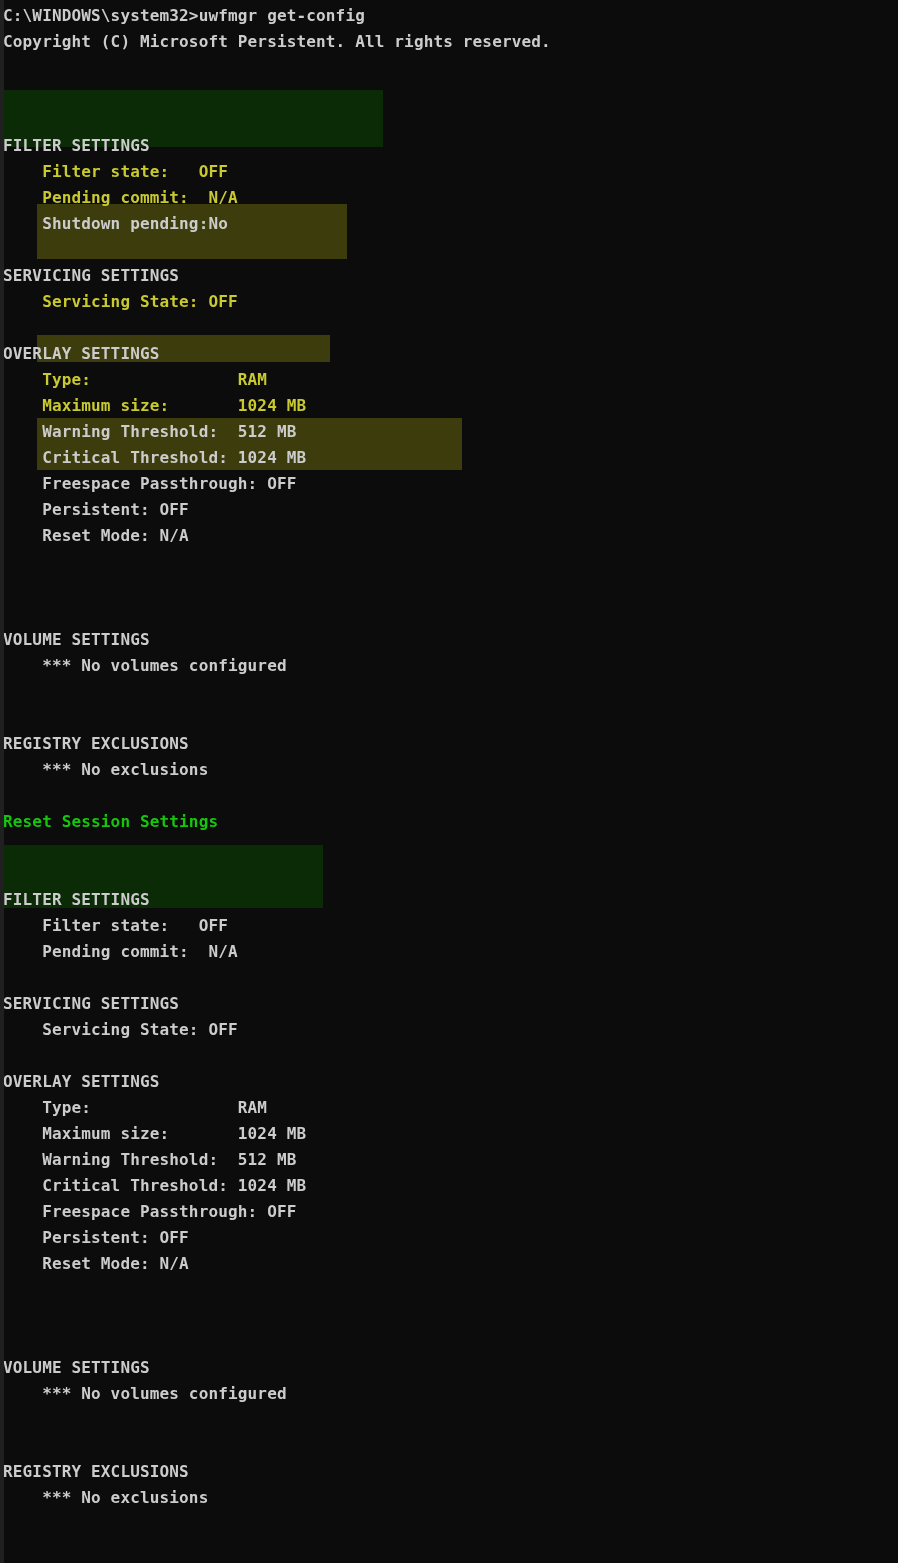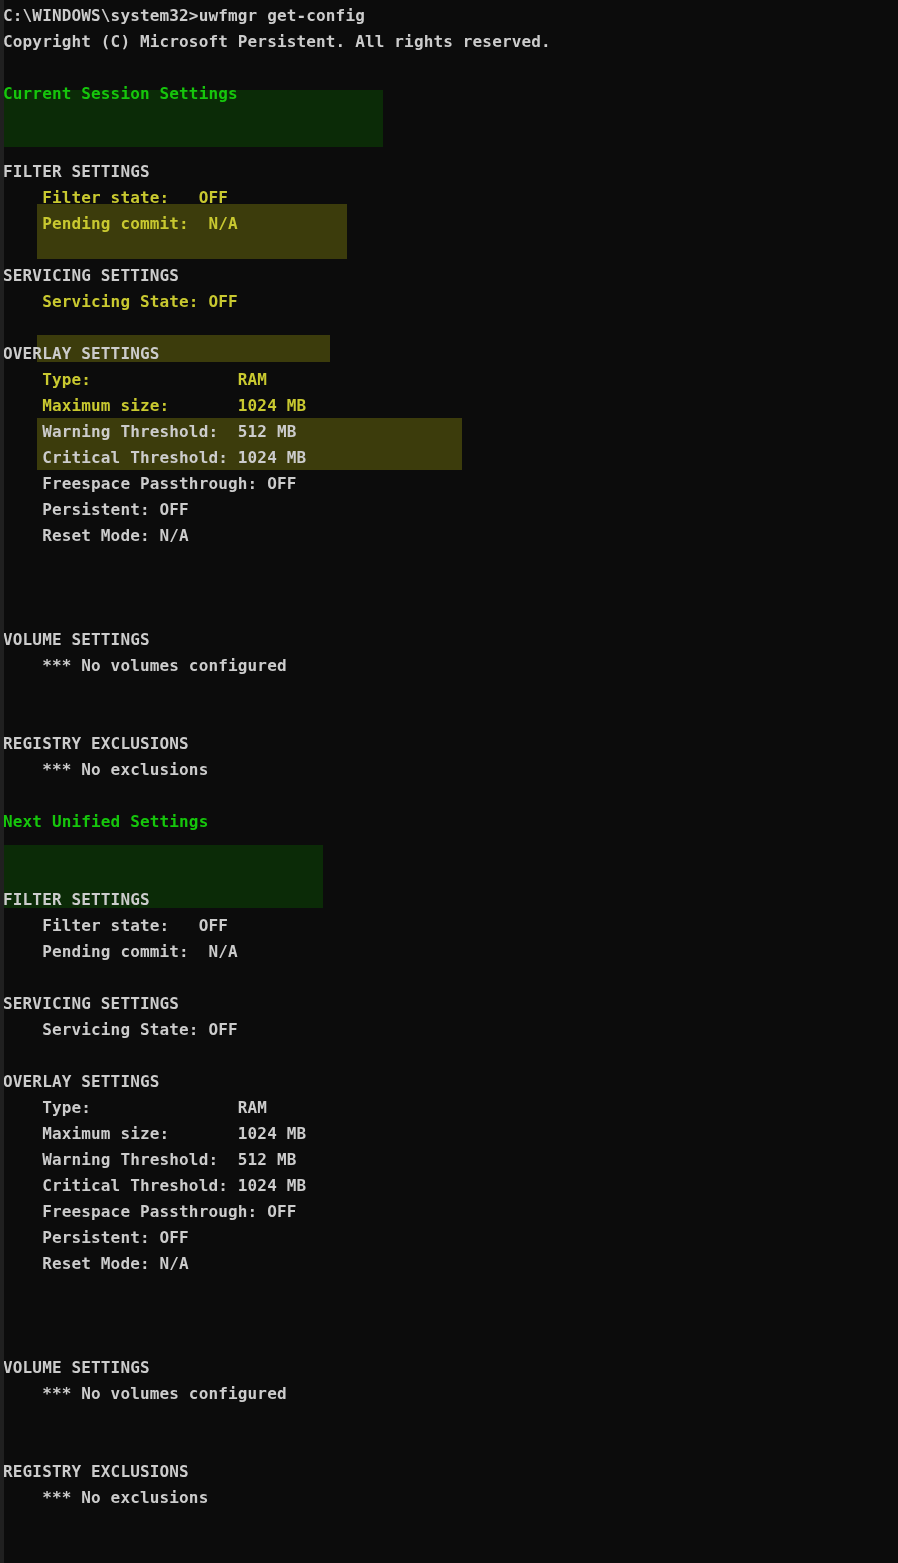--- a/index.html
+++ b/index.html
@@ -46,26 +46,26 @@
       <div class="hl green" style="left: 0px; top: 90px; width: 383px; height: 57px;"></div>
       <div class="hl yellow" style="left: 37px; top: 204px; width: 310px; height: 55px;"></div>
       <div class="hl yellow" style="left: 37px; top: 335px; width: 293px; height: 27px;"></div>
       <div class="hl yellow" style="left: 37px; top: 418px; width: 425px; height: 52px;"></div>
       <div class="hl green" style="left: 0px; top: 845px; width: 323px; height: 63px;"></div>
     </div>
   <div class="term">
       <div class="line plain">C:\WINDOWS\system32&gt;uwfmgr get-config</div>
       <div class="line plain">Copyright (C) Microsoft Persistent. All rights reserved.</div>
       <div class="line plain">&nbsp;</div>
-      <div class="line green">Current Session Settings</div>
       <div class="line plain">&nbsp;</div>
       <div class="line plain">&nbsp;</div>
       <div class="line plain">FILTER SETTINGS</div>
       <div class="line yellow">    Filter state:   OFF</div>
       <div class="line yellow">    Pending commit:  N/A</div>
+      <div class="line plain">    Shutdown pending:No</div>
       <div class="line plain">&nbsp;</div>
       <div class="line plain">SERVICING SETTINGS</div>
       <div class="line yellow">    Servicing State: OFF</div>
       <div class="line plain">&nbsp;</div>
       <div class="line plain">OVERLAY SETTINGS</div>
       <div class="line yellow">    Type:               RAM</div>
       <div class="line yellow">    Maximum size:       1024 MB</div>
       <div class="line plain">    Warning Threshold:  512 MB</div>
       <div class="line plain">    Critical Threshold: 1024 MB</div>
       <div class="line plain">    Freespace Passthrough: OFF</div>
@@ -74,21 +74,21 @@
       <div class="line plain">&nbsp;</div>
       <div class="line plain">&nbsp;</div>
       <div class="line plain">&nbsp;</div>
       <div class="line plain">VOLUME SETTINGS</div>
       <div class="line plain">    *** No volumes configured</div>
       <div class="line plain">&nbsp;</div>
       <div class="line plain">&nbsp;</div>
       <div class="line plain">REGISTRY EXCLUSIONS</div>
       <div class="line plain">    *** No exclusions</div>
       <div class="line plain">&nbsp;</div>
-      <div class="line green">Next Unified Settings</div>
+      <div class="line green">Reset Session Settings</div>
       <div class="line plain">&nbsp;</div>
       <div class="line plain">&nbsp;</div>
       <div class="line plain">FILTER SETTINGS</div>
       <div class="line plain">    Filter state:   OFF</div>
       <div class="line plain">    Pending commit:  N/A</div>
       <div class="line plain">&nbsp;</div>
       <div class="line plain">SERVICING SETTINGS</div>
       <div class="line plain">    Servicing State: OFF</div>
       <div class="line plain">&nbsp;</div>
       <div class="line plain">OVERLAY SETTINGS</div>

